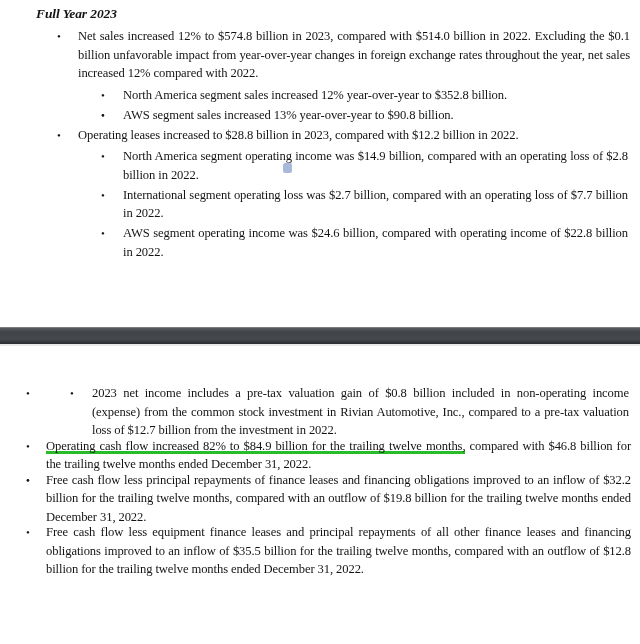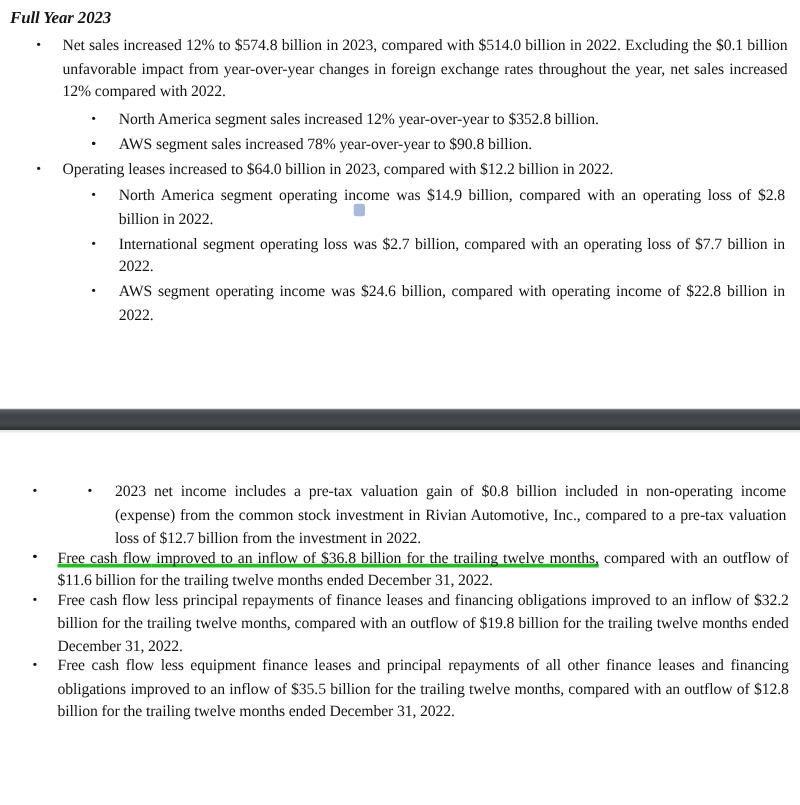--- a/index.html
+++ b/index.html
@@ -19,21 +19,21 @@
     background: #ffffff;
   }
   .sec {
     position: absolute;
     left: 0;
     width: 640px;
     box-sizing: border-box;
     font-size: 12.6px;
     letter-spacing: -0.1px;
   }
-  #sec1 { top: 4px; }
+  #sec1 { top: 4px; padding-left: 28px; }
   #sec2 { top: 387px; }
 
   .doc-title {
     margin: 0 0 4px 8px;
     font-style: italic;
     font-weight: bold;
     font-size: 13.5px;
     line-height: 19px;
   }
 
@@ -100,37 +100,37 @@
 <body>
 
 <div id="viewport">
 
   <div class="sec" id="sec1">
     <h2 class="doc-title">Full Year 2023</h2>
     <div>
         <div class="li lvl1"><span class="mk">•</span><span><span class="seg-b ">Net sales</span><span class=""> increased 12% to $574.8 billion in 2023, compared with $514.0 billion in 2022. Excluding the $0.1 billion unfavorable impact from year-over-year changes in foreign exchange rates throughout the year, net sales increased 12% compared with 2022.</span></span></div>
         <div class="li lvl2"><span class="mk">•</span><span><span class="">North America segment sales increased 12% year-over-year to $352.8 billion.</span></span></div>
         <div class="li lvl2"><span class="mk">•</span></div>
-        <div class="li lvl2"><span class="mk">•</span><span><span class="">AWS segment sales increased 78% year-over-year to $90.8 billion.</span></span></div>
-        <div class="li lvl1"><span class="mk">•</span><span><span class="seg-b ">Operating leases</span><span class=""> increased to $64.0 billion in 2023, compared with $12.2 billion in 2022.</span></span></div>
+        <div class="li lvl2"><span class="mk">•</span><span><span class="">AWS segment sales increased 13% year-over-year to $90.8 billion.</span></span></div>
+        <div class="li lvl1"><span class="mk">•</span><span><span class="seg-b ">Operating leases</span><span class=""> increased to $28.8 billion in 2023, compared with $12.2 billion in 2022.</span></span></div>
         <div class="li lvl2"><span class="mk">•</span><span><span class="">North America segment operating income was $14.9 billion, compared with an operating loss of $2.8 billion in 2022.</span></span></div>
         <div class="li lvl2"><span class="mk">•</span><span><span class="">International segment operating loss was $2.7 billion, compared with an operating loss of $7.7 billion in 2022.</span></span></div>
         <div class="li lvl2"><span class="mk">•</span><span><span class="">AWS segment operating income was $24.6 billion, compared with operating income of $22.8 billion in 2022.</span></span></div>
       </div>
   </div>
 
   <div id="page-separator"></div>
   <div id="separator-shadow"></div>
 
   <div id="cursor-mark"></div>
 
   <div class="sec" id="sec2">
     <div>
         <div class="li lvl1"><span class="mk">•</span></div>
         <div class="li lvl2"><span class="mk">•</span><span><span class="">2023 net income includes a pre-tax valuation gain of $0.8 billion included in non-operating income (expense) from the common stock investment in Rivian Automotive, Inc., compared to a pre-tax valuation loss of $12.7 billion from the investment in 2022.</span></span></div>
+        <div class="li lvl1"><span class="mk">•</span><span><span class="seg-b seg-u">Operating cash flow</span><span class="seg-u"> increased 82% to $84.9 billion for the trailing twelve months,</span><span class=""> compared with $46.8 billion for the trailing twelve months ended December 31, 2022.</span></span></div>
         <div class="li lvl1"><span class="mk">•</span></div>
-        <div class="li lvl1"><span class="mk">•</span><span><span class="seg-b seg-u">Free cash flow</span><span class="seg-u"> improved to an inflow of $36.8 billion for the trailing twelve months,</span><span class=""> compared with an outflow of $11.6 billion for the trailing twelve months ended December 31, 2022.</span></span></div>
         <div class="li lvl1"><span class="mk">•</span><span><span class="seg-b ">Free cash flow less principal repayments of finance leases and financing obligations</span><span class=""> improved to an inflow of $32.2 billion for the trailing twelve months, compared with an outflow of $19.8 billion for the trailing twelve months ended December 31, 2022.</span></span></div>
         <div class="li lvl1"><span class="mk">•</span><span><span class="seg-b ">Free cash flow less equipment finance leases and principal repayments of all other finance leases and financing obligations</span><span class=""> improved to an inflow of $35.5 billion for the trailing twelve months, compared with an outflow of $12.8 billion for the trailing twelve months ended December 31, 2022.</span></span></div>
       </div>
   </div>
 
 </div>
 
 </body></html>

